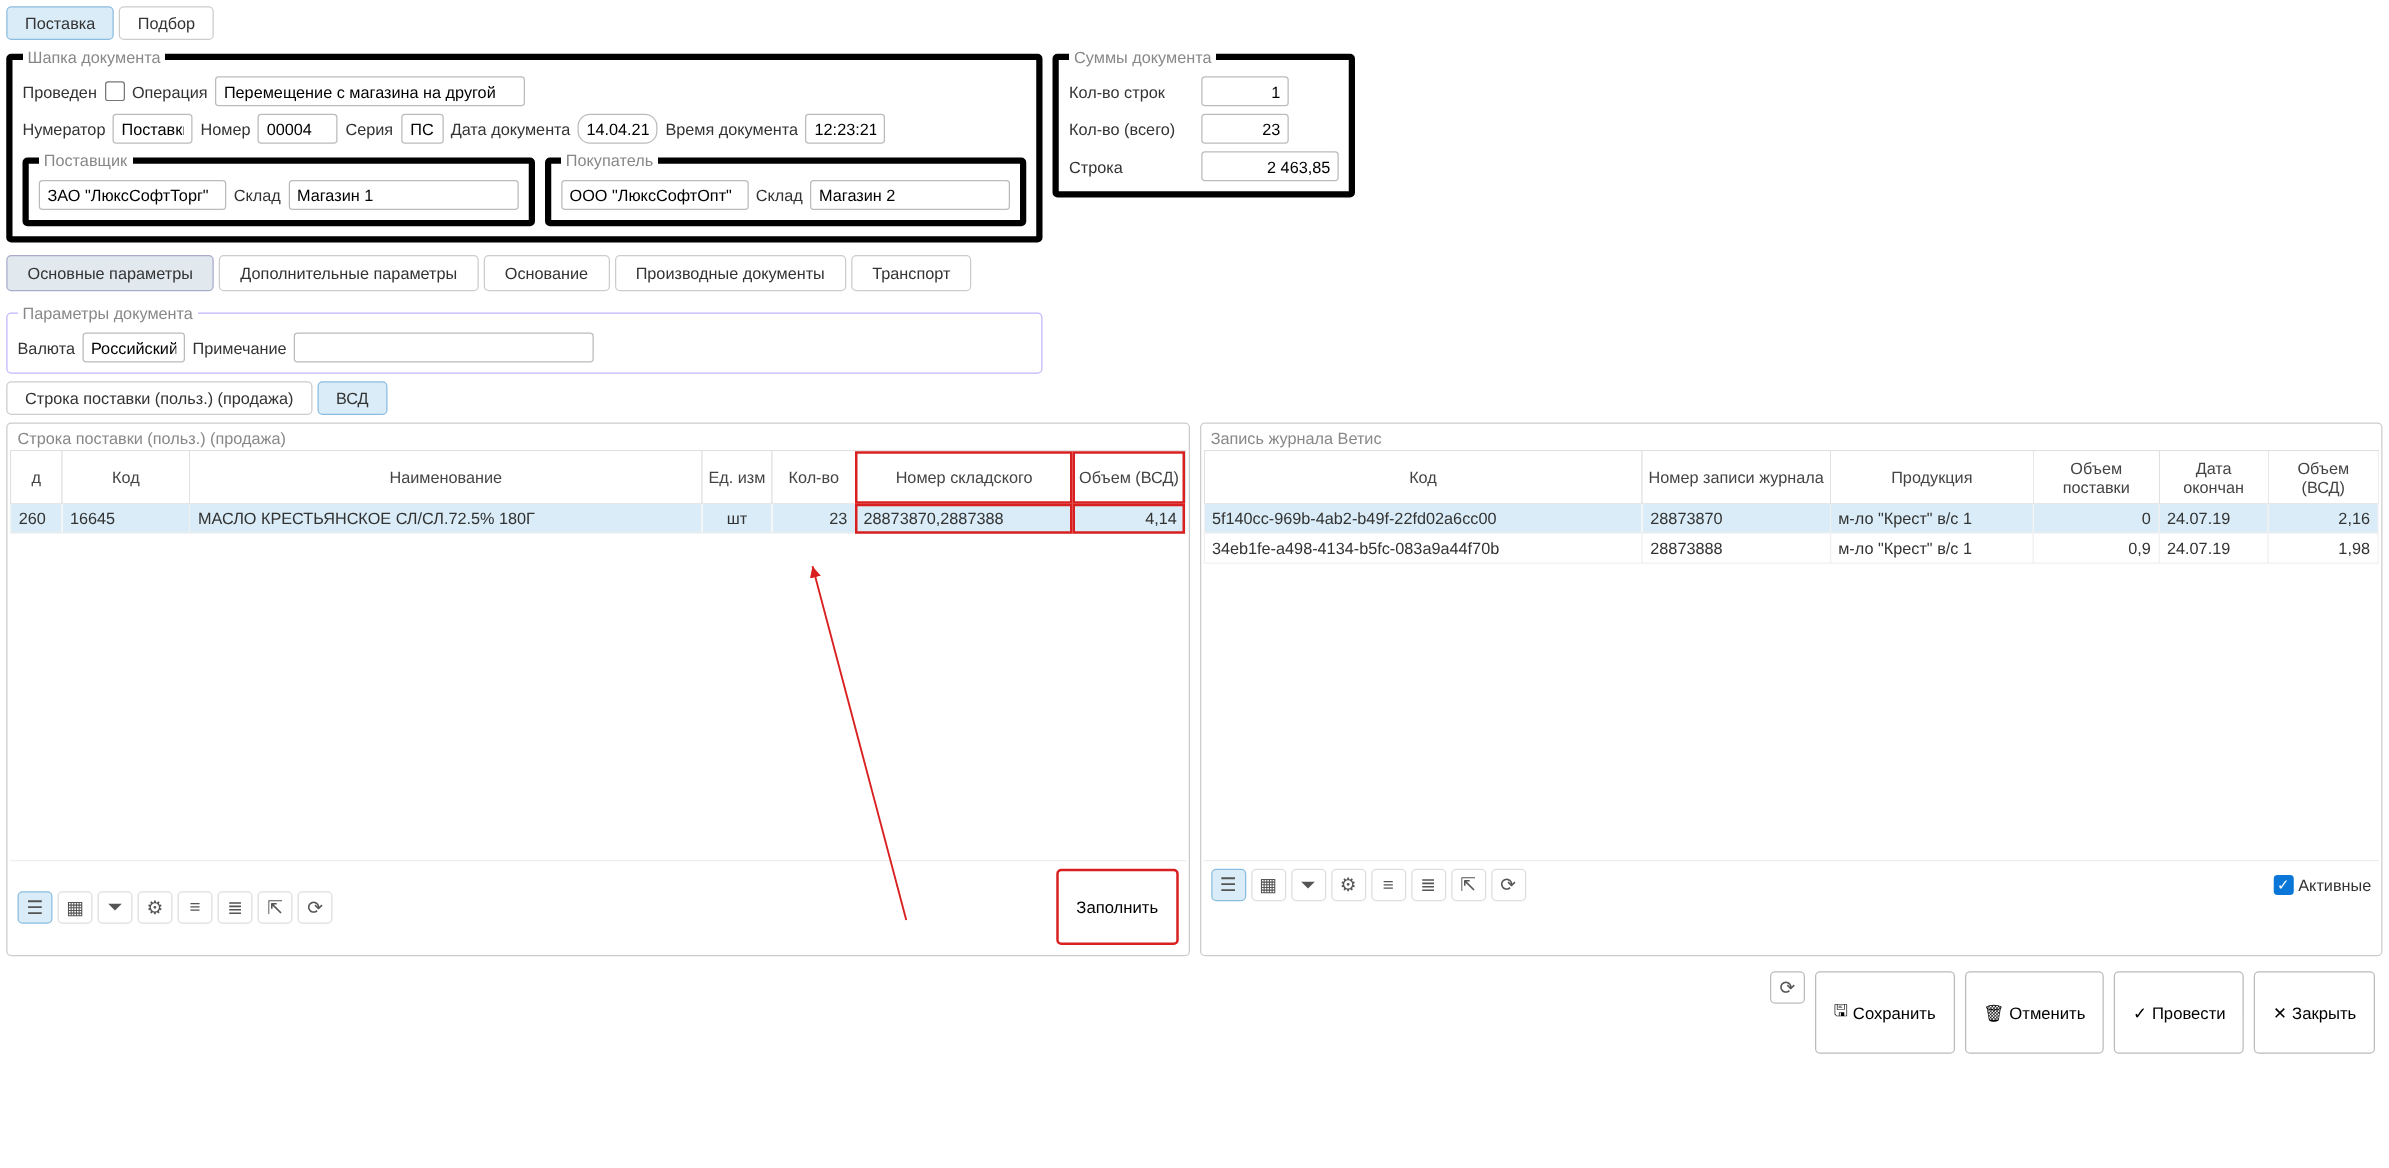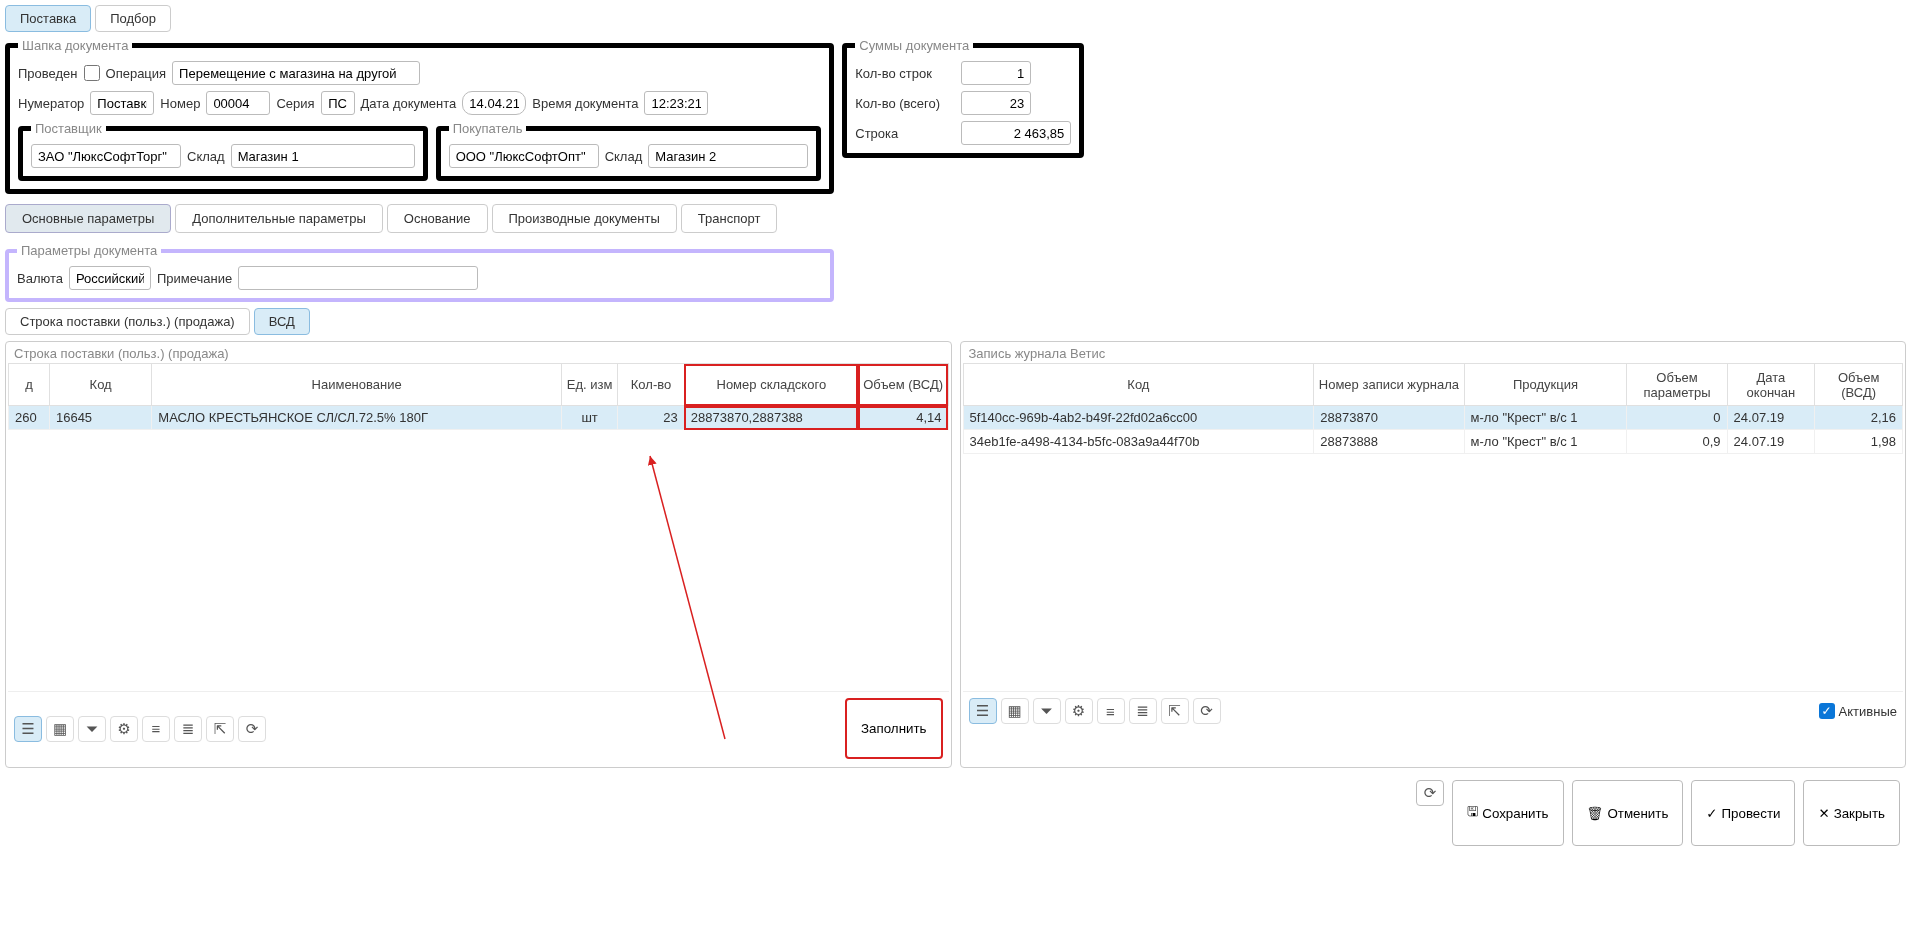--- a/index.html
+++ b/index.html
@@ -48,21 +48,21 @@
 .inner-fieldsets { display: flex; gap: 8px; margin-top: 4px; }
 .param-tabs { display: flex; gap: 4px; margin-top: 6px; }
 .param-tab {
   padding: 6px 16px;
   background: #fff;
   border: 1px solid #ccc;
   border-radius: 4px;
   cursor: pointer;
 }
 .param-tab.active { background: #e1e9ee; border-color: #aac; }
-.params-fieldset { margin-top: 6px; border: 4px solid #c4b5fd; border-radius: 4px; padding: 8px; }
+.params-fieldset { margin-top: 6px; border: 1px solid #c4b5fd; border-radius: 4px; padding: 8px; }
 .sub-tabs { display: flex; gap: 4px; margin: 6px 0; }
 .sub-tab {
   padding: 5px 14px;
   background: #fff;
   border: 1px solid #ccc;
   border-radius: 4px;
   cursor: pointer;
 }
 .sub-tab.active { background: #d9ecf7; border-color: #8abce0; }
 .grids-area { display: flex; gap: 8px; }
@@ -307,21 +307,21 @@
             <col style="width:130px">
           <col style="width:80px">
             <col style="width:70px">
             <col style="width:70px">
         </colgroup>
         <thead>
           <tr>
             <th>Код</th>
             <th>Номер записи журнала</th>
             <th>Продукция</th>
-            <th>Объем параметры</th>
+            <th>Объем поставки</th>
             <th>Дата окончан</th>
             <th>Объем (ВСД)</th>
           </tr>
         </thead>
         <tbody id="right-tbody">
             <tr class="selected">
               <td>5f140cc-969b-4ab2-b49f-22fd02a6cc00</td>
               <td>28873870</td>
               <td>м-ло "Крест" в/с 1</td>
               <td style="text-align:right">0</td>

